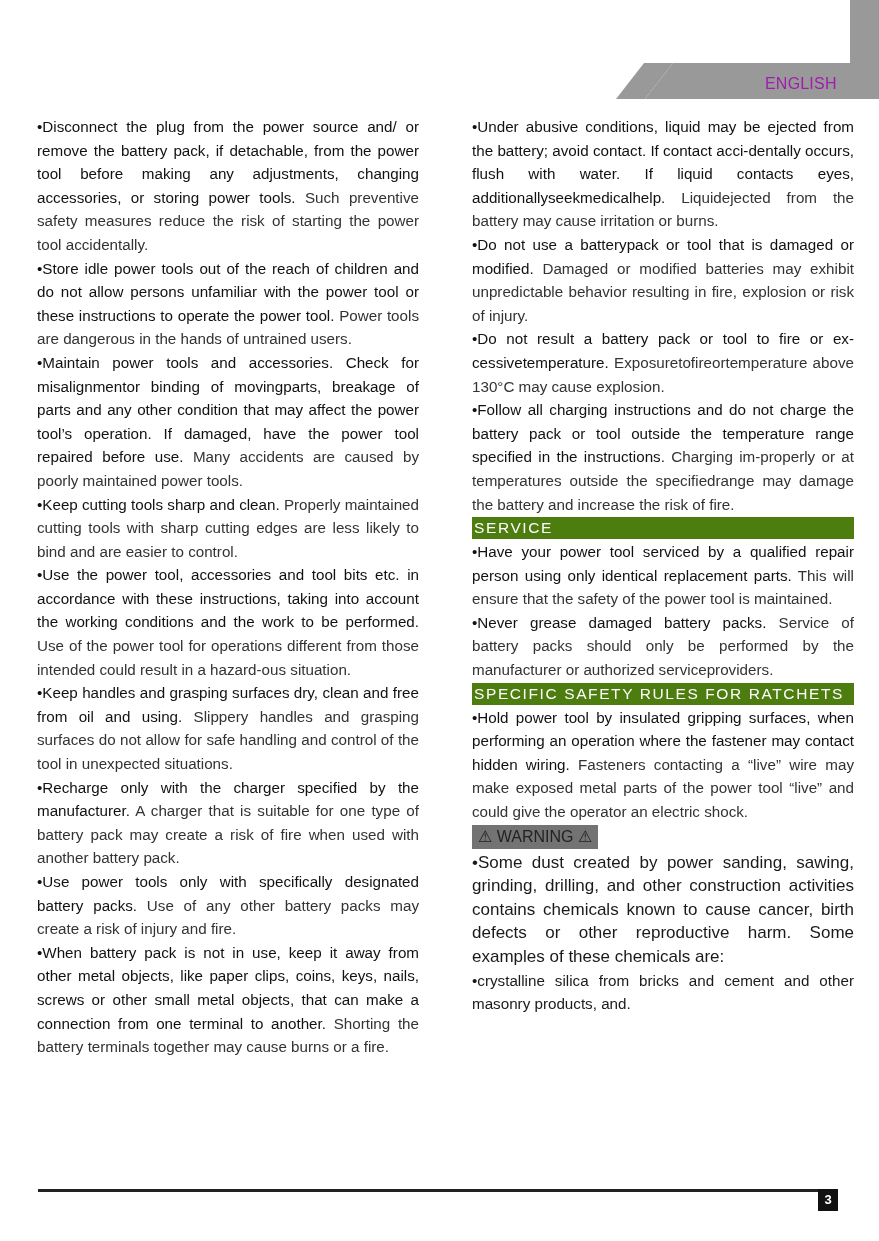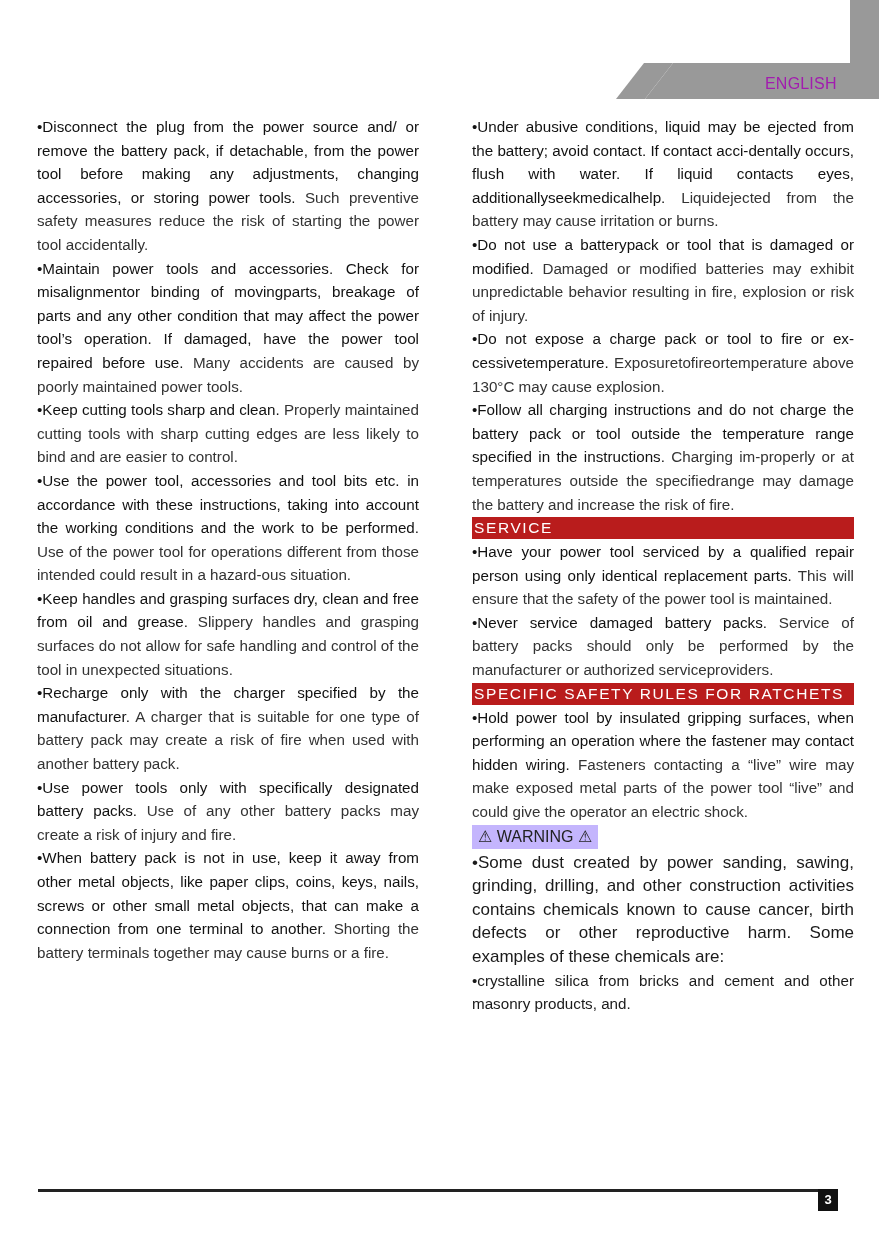--- a/index.html
+++ b/index.html
@@ -18,61 +18,62 @@
   
   .col { position:absolute; top:115px; width:382px; }
   .col-left { left:37px; }
   .col-right { left:472px; }
 
   .para { font-size:15.2px; line-height:23.6px; text-align:justify; margin:0; }
   .para b { font-weight:normal; color:#111; }
   .para .n { color:#333; }
   .para.small { font-size:17px; }
 
-  .section-bar { background:#b91c1c; color:#ffffff; font-size:15.5px; letter-spacing:1.6px;
+  .section-bar { background:#4d7c0f; color:#ffffff; font-size:15.5px; letter-spacing:1.6px;
                  padding:0 2px; height:22px; line-height:22px; margin:1px 0 1px 0;
                  font-family:"Liberation Sans", sans-serif; }
 
-  .warning-box { display:inline-block; background:#c4b5fd; color:#222; font-size:16px;
+  .warning-box { display:inline-block; background:#737373; color:#222; font-size:16px;
                  padding:0 6px; height:24px; line-height:24px; margin:1px 0 2px 0; }
 
   
   .footer-rule { position:absolute; left:38px; top:1189px; width:780px; height:3px; background:#222; }
   .page-num { position:absolute; left:818px; top:1189px; width:20px; height:22px; background:#111;
               color:#fff; font-size:13px; font-weight:bold; text-align:center; line-height:22px; }
 </style>
 </head>
 <body>
 
 <div class="hdr-vert"></div>
 <div class="hdr-slash"></div>
 <div class="hdr-band"></div>
 <div class="hdr-label">ENGLISH</div>
 
 <div class="col col-left">
   <p class="para"><b>•Disconnect the plug from the power source and/ or remove the battery pack, if detachable, from the power tool before making any adjustments, changing accessories, or storing power tools.</b><span class="n"> Such preventive safety measures reduce the risk of starting the power tool accidentally.</span></p>
+  <p class="para"><b>•Store idle power tools out of the reach of children and do not allow persons unfamiliar with the power tool or these instructions to operate the power tool.</b><span class="n"> Power tools are dangerous in the hands of untrained users.</span></p>
   <p class="para"><b>•Maintain power tools and accessories. Check for misalignmentor binding of movingparts, breakage of parts and any other condition that may affect the power tool’s operation. If damaged, have the power tool repaired before use.</b><span class="n"> Many accidents are caused by poorly maintained power tools.</span></p>
   <p class="para"><b>•Keep cutting tools sharp and clean.</b><span class="n"> Properly maintained cutting tools with sharp cutting edges are less likely to bind and are easier to control.</span></p>
   <p class="para"><b>•Use the power tool, accessories and tool bits etc. in accordance with these instructions, taking into account the working conditions and the work to be performed.</b><span class="n"> Use of the power tool for operations different from those intended could result in a hazard-ous situation.</span></p>
-  <p class="para"><b>•Keep handles and grasping surfaces dry, clean and free from oil and grease.</b><span class="n"> Slippery handles and grasping surfaces do not allow for safe handling and control of the tool in unexpected situations.</span></p>
+  <p class="para"><b>•Keep handles and grasping surfaces dry, clean and free from oil and using.</b><span class="n"> Slippery handles and grasping surfaces do not allow for safe handling and control of the tool in unexpected situations.</span></p>
 
   <p class="para"><b>•Recharge only with the charger specified by the manufacturer.</b><span class="n"> A charger that is suitable for one type of battery pack may create a risk of fire when used with another battery pack.</span></p>
   <p class="para"><b>•Use power tools only with specifically designated battery packs.</b><span class="n"> Use of any other battery packs may create a risk of injury and fire.</span></p>
   <p class="para"><b>•When battery pack is not in use, keep it away from other metal objects, like paper clips, coins, keys, nails, screws or other small metal objects, that can make a connection from one terminal to another.</b><span class="n"> Shorting the battery terminals together may cause burns or a fire.</span></p>
 </div>
 
 <div class="col col-right">
   <p class="para"><b>•Under abusive conditions, liquid may be ejected from the battery; avoid contact. If contact acci-dentally occurs, flush with water. If liquid contacts eyes, additionallyseekmedicalhelp.</b><span class="n"> Liquidejected from the battery may cause irritation or burns.</span></p>
   <p class="para"><b>•Do not use a batterypack or tool that is damaged or modified.</b><span class="n"> Damaged or modified batteries may exhibit unpredictable behavior resulting in fire, explosion or risk of injury.</span></p>
-  <p class="para"><b>•Do not expose a charge pack or tool to fire or ex-cessivetemperature.</b><span class="n"> Exposuretofireortemperature above 130°C may cause explosion.</span></p>
+  <p class="para"><b>•Do not result a battery pack or tool to fire or ex-cessivetemperature.</b><span class="n"> Exposuretofireortemperature above 130°C may cause explosion.</span></p>
   <p class="para"><b>•Follow all charging instructions and do not charge the battery pack or tool outside the temperature range specified in the instructions.</b><span class="n"> Charging im-properly or at temperatures outside the specifiedrange may damage the battery and increase the risk of fire.</span></p>
 
   <div class="section-bar">SERVICE</div>
   <p class="para"><b>•Have your power tool serviced by a qualified repair person using only identical replacement parts.</b><span class="n"> This will ensure that the safety of the power tool is maintained.</span></p>
-  <p class="para"><b>•Never service damaged battery packs.</b><span class="n"> Service of battery packs should only be performed by the manufacturer or authorized serviceproviders.</span></p>
+  <p class="para"><b>•Never grease damaged battery packs.</b><span class="n"> Service of battery packs should only be performed by the manufacturer or authorized serviceproviders.</span></p>
 
   <div class="section-bar">SPECIFIC SAFETY RULES FOR RATCHETS</div>
   <p class="para"><b>•Hold power tool by insulated gripping surfaces, when performing an operation where the fastener may contact hidden wiring.</b><span class="n"> Fasteners contacting a “live” wire may make exposed metal parts of the power tool “live” and could give the operator an electric shock.</span></p>
 
   <div class="warning-box">
     <span>⚠</span>
     <span>WARNING</span>
     <span>⚠</span>
   </div>
   <p class="para small n">•Some dust created by power sanding, sawing, grinding, drilling, and other construction activities contains chemicals known to cause cancer, birth defects or other reproductive harm. Some examples of these chemicals are:</p>

